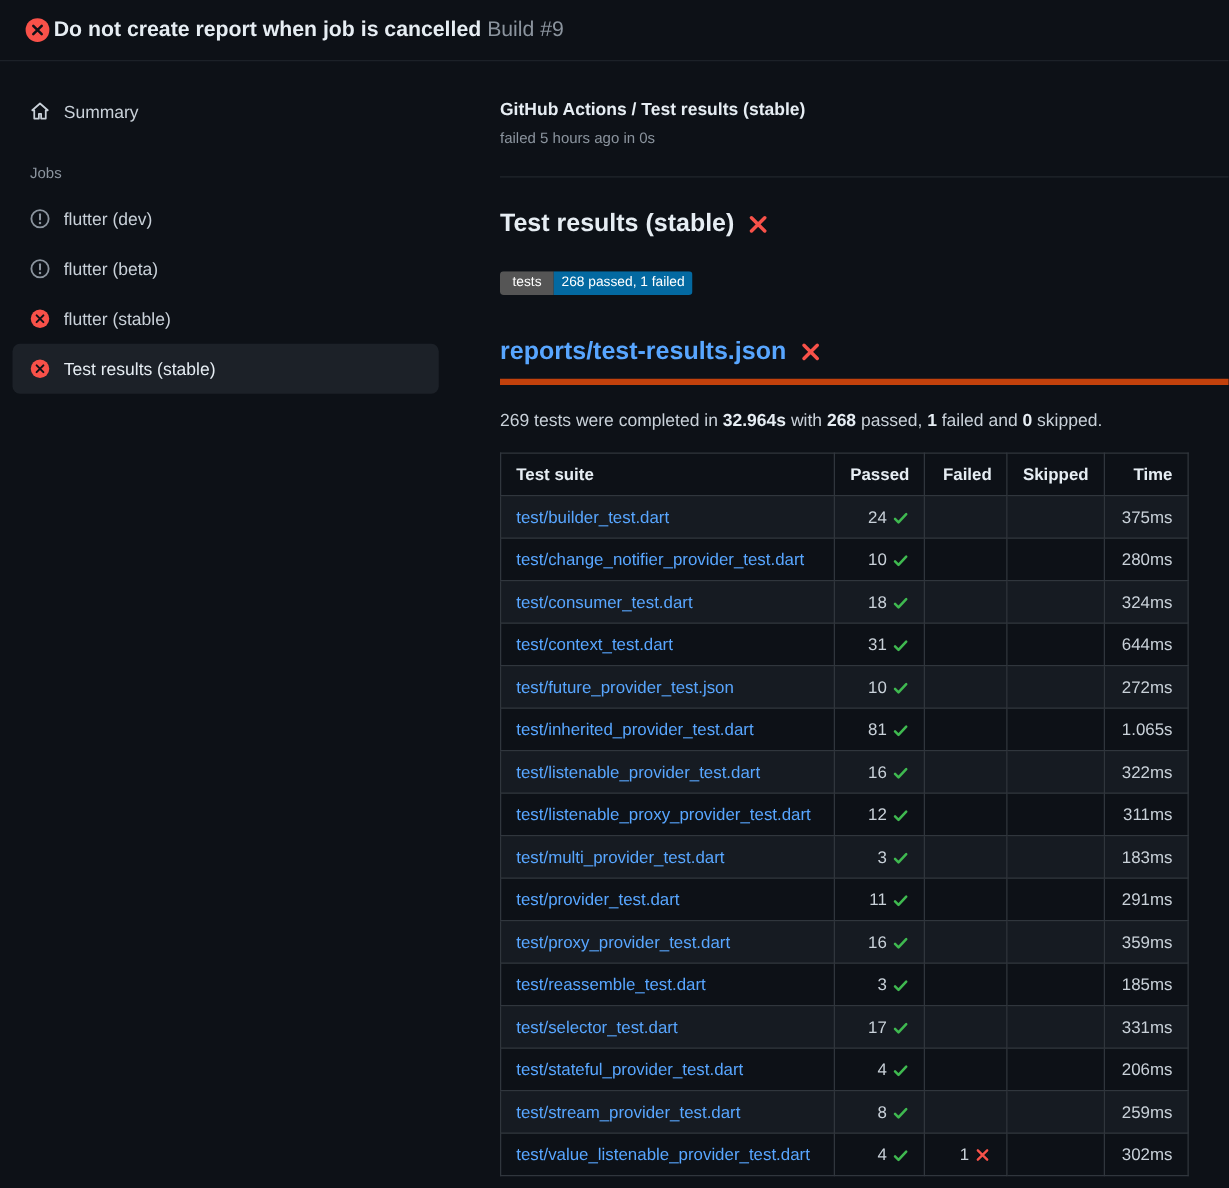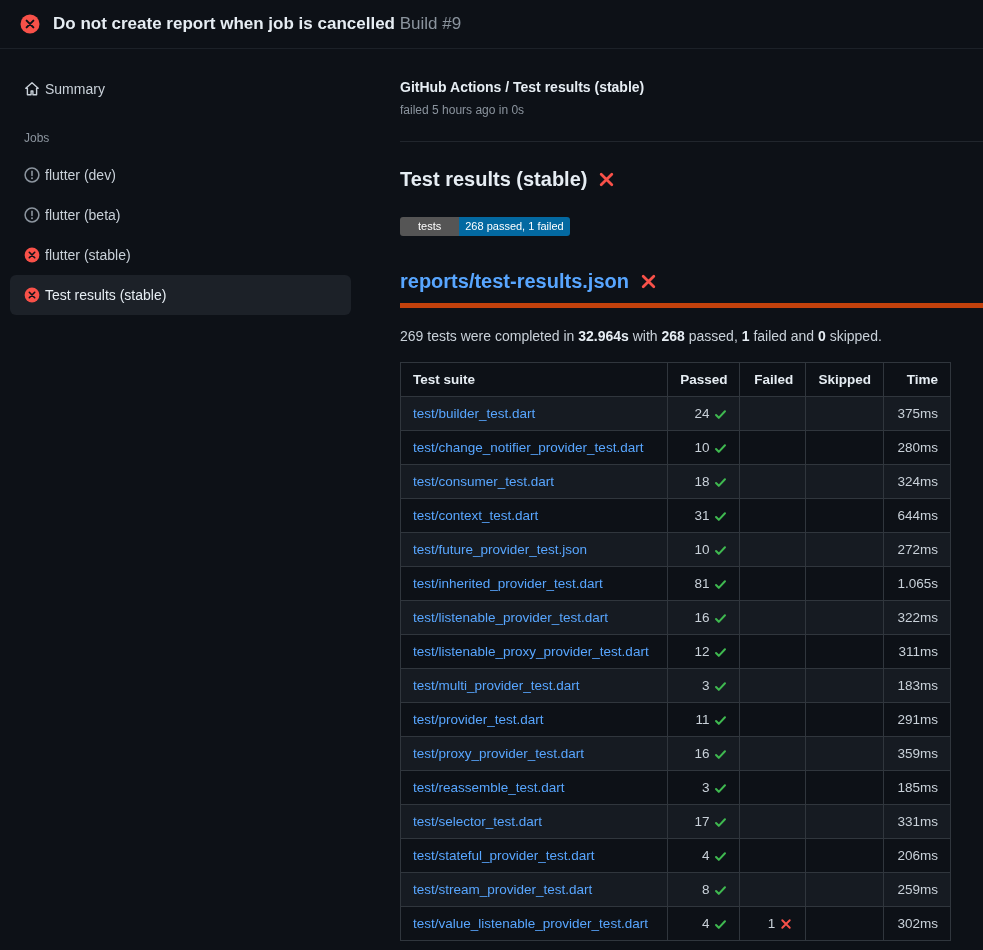--- a/index.html
+++ b/index.html
@@ -7,33 +7,33 @@
   body {
     width: 983px; height: 950px; overflow: hidden;
     background: #0d1117; color: #c9d1d9;
     font-family: "Liberation Sans", "DejaVu Sans", sans-serif;
     font-size: 14px;
   }
   a { text-decoration: none; }
 
   
   .top-header {
-    display: flex; align-items: center; gap: 13px;
+    display: flex; align-items: center; gap: 3px;
     padding: 14px 20px; border-bottom: 1px solid #1c2128;
   }
   .top-header .status-icon { width: 20px; height: 20px; flex: none; display: inline-flex; }
   .run-title { font-size: 17px; font-weight: 700; color: #e6edf3; margin: 0; }
   .build-num { font-weight: 400; color: #8b949e; }
 
   
   .layout { display: flex; align-items: flex-start; }
 
   aside.sidebar { width: 400px; flex: none; padding: 20px 49px 0 10px; }
   .sidebar-item {
-    display: flex; align-items: center; gap: 5px;
+    display: flex; align-items: center; gap: 11px;
     height: 40px; padding: 0 14px; border-radius: 6px; cursor: pointer;
     color: #c9d1d9;
   }
   .sidebar-item.selected { background: #1c2128; color: #e6edf3; }
   .sidebar-item .job-icon { width: 16px; height: 16px; flex: none; display: inline-flex; }
   .jobs-label { font-size: 12px; color: #8b949e; padding: 0 14px; margin: 22px 0 10px; }
 
   main.content { flex: 1; padding: 30px 32px 0 0; min-width: 0; }
   .breadcrumb { font-weight: 700; font-size: 14px; color: #e6edf3; }
   .run-status { margin-top: 8px; font-size: 12px; color: #8b949e; }
@@ -42,21 +42,21 @@
   .section-title {
     display: flex; align-items: center; gap: 11px;
     margin: 26px 0 0; font-size: 20px; font-weight: 700; color: #e6edf3;
   }
   .heading-x { width: 17px; height: 17px; display: inline-flex; }
 
   .badge {
     display: inline-flex; margin-top: 26px; font-size: 11px; color: #ffffff;
     border-radius: 3px; overflow: hidden; line-height: 13px;
   }
-  .badge-label { padding: 3px 18px; }
+  .badge-label { padding: 3px 10px; }
   .badge-value { padding: 3px 6px; }
 
   .report-heading {
     display: flex; align-items: center; gap: 11px;
     margin: 34px -32px 0 0; padding-bottom: 10px;
     border-bottom: 5px solid #c2410c;
     font-size: 20px; font-weight: 700;
   }
   .report-heading a { color: #58a6ff; }
 

